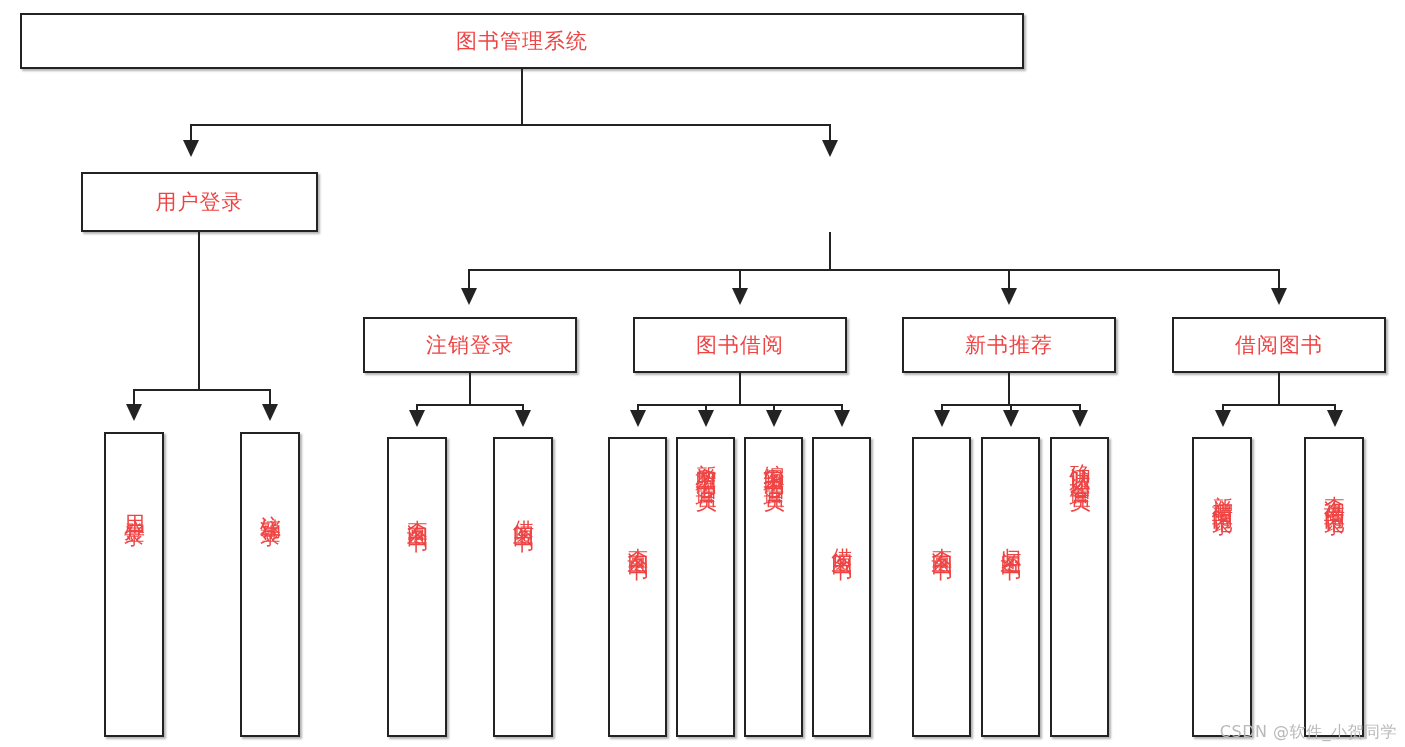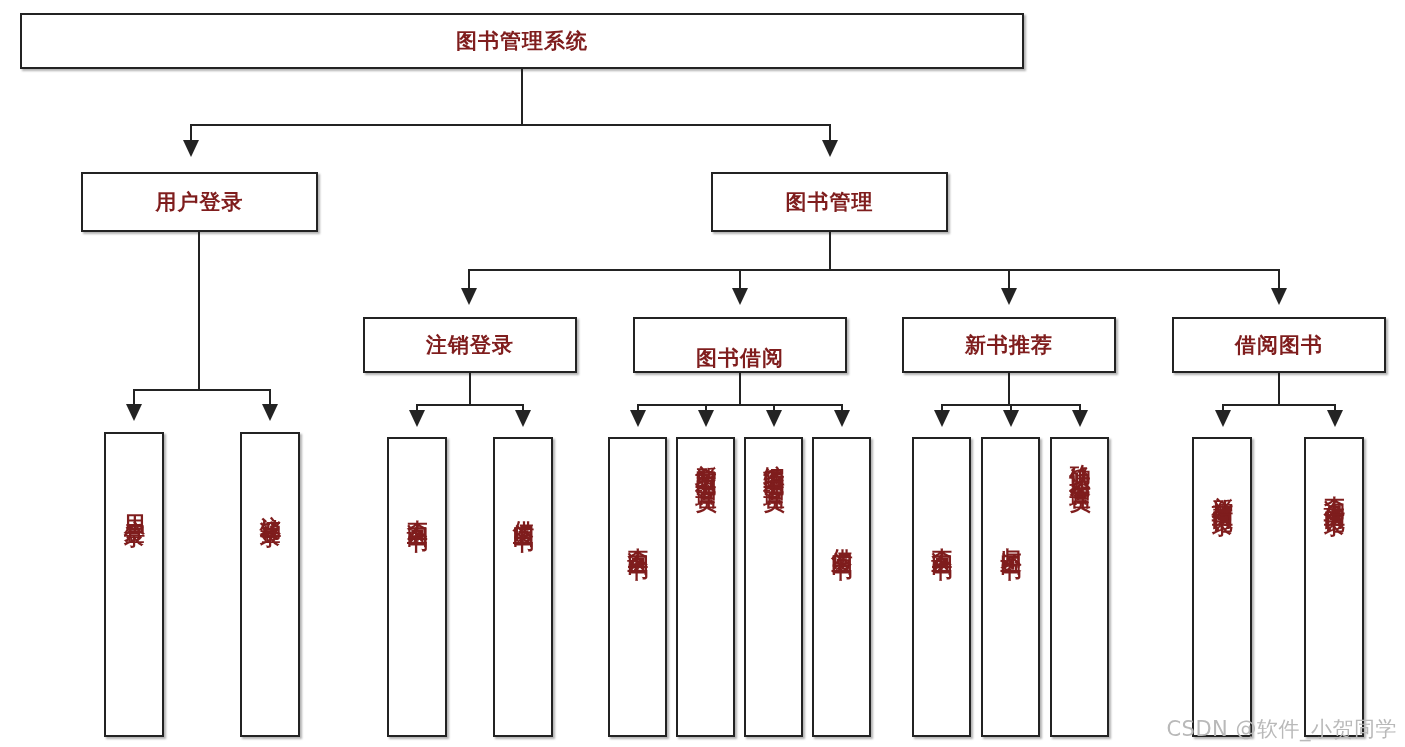--- a/index.html
+++ b/index.html
@@ -26,22 +26,21 @@
     display: flex;
     align-items: center;
     justify-content: center;
     color: #111111;
   }
   .node .label {
     font-size: 21px;
     line-height: 1.18;
     letter-spacing: 1px;
     white-space: nowrap;
-    color: #7f1d1d;
-    font-weight: bold;
+    color: #ef4444;
   }
   
   .node.vertical {
     align-items: flex-start;
     justify-content: center;
     padding-top: 6px;
   }
   .node.vertical .label {
     writing-mode: vertical-rl;
     text-orientation: upright;
@@ -77,21 +76,21 @@
     height: 0;
     border-left: 8px solid transparent;
     border-right: 8px solid transparent;
     border-top: 17px solid #232323;
   }
 
   .watermark {
     position: absolute;
     right: 8px;
     bottom: 4px;
-    font-size: 21px;
+    font-size: 16px;
     color: #b9b9b9;
     white-space: nowrap;
     letter-spacing: 0.5px;
   }
 </style>
 </head>
 <body>
 
 <div id="canvas">
 
@@ -103,23 +102,20 @@
 
   <div class="hline" style="left:190px; top:124px; width:641px; height:2px;"></div>
 
   <div class="vline" style="left:190px; top:124px; width:2px; height:20px;"></div>
   <div class="arrow" style="left:183px; top:140px;"></div>
   <div class="vline" style="left:829px; top:124px; width:2px; height:20px;"></div>
   <div class="arrow" style="left:822px; top:140px;"></div>
 
   <div class="node" style="left:81px; top:172px; width:237px; height:60px;">
     <span class="label">用户登录</span>
-  </div>
-  <div class="node" style="left:711px; top:172px; width:237px; height:60px;">
-    <span class="label">图书管理</span>
   </div>
 
   <div class="vline" style="left:198px; top:232px; width:2px; height:158px;"></div>
   <div class="hline" style="left:133px; top:389px; width:138px; height:2px;"></div>
   <div class="vline" style="left:133px; top:389px; width:2px; height:19px;"></div>
   <div class="arrow" style="left:126px; top:404px;"></div>
   <div class="vline" style="left:269px; top:389px; width:2px; height:19px;"></div>
   <div class="arrow" style="left:262px; top:404px;"></div>
 
   <div class="vline" style="left:829px; top:232px; width:2px; height:38px;"></div>
@@ -133,21 +129,21 @@
 
   <div class="vline" style="left:1008px; top:269px; width:2px; height:22px;"></div>
   <div class="arrow" style="left:1001px; top:288px;"></div>
 
   <div class="vline" style="left:1278px; top:269px; width:2px; height:22px;"></div>
   <div class="arrow" style="left:1271px; top:288px;"></div>
 
   <div class="node" style="left:363px; top:317px; width:214px; height:56px;">
     <span class="label">注销登录</span>
   </div>
-  <div class="node" style="left:633px; top:317px; width:214px; height:56px;align-items:flex-end;">
+  <div class="node" style="left:633px; top:317px; width:214px; height:56px;">
     <span class="label">图书借阅</span>
   </div>
   <div class="node" style="left:902px; top:317px; width:214px; height:56px;">
     <span class="label">新书推荐</span>
   </div>
   <div class="node" style="left:1172px; top:317px; width:214px; height:56px;">
     <span class="label">借阅图书</span>
   </div>
 
   <div class="vline" style="left:469px; top:373px; width:2px; height:32px;"></div>

